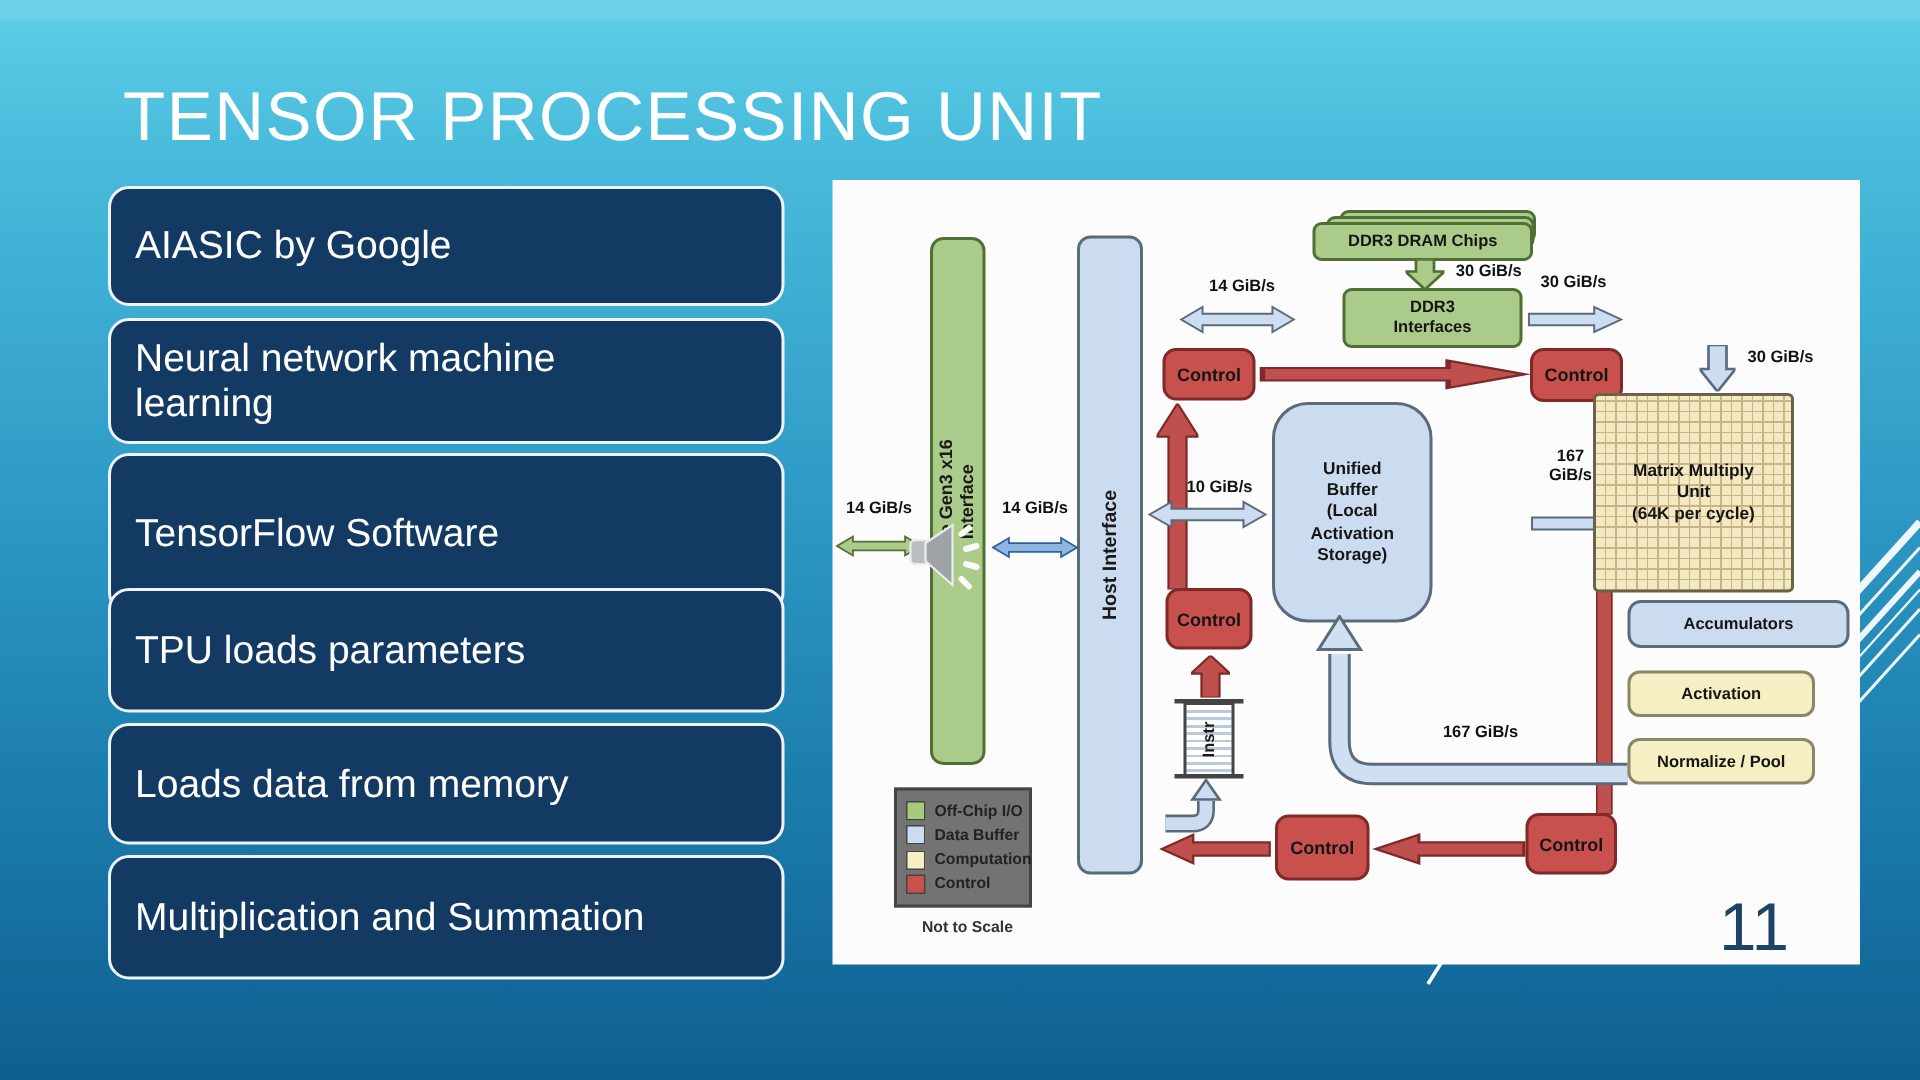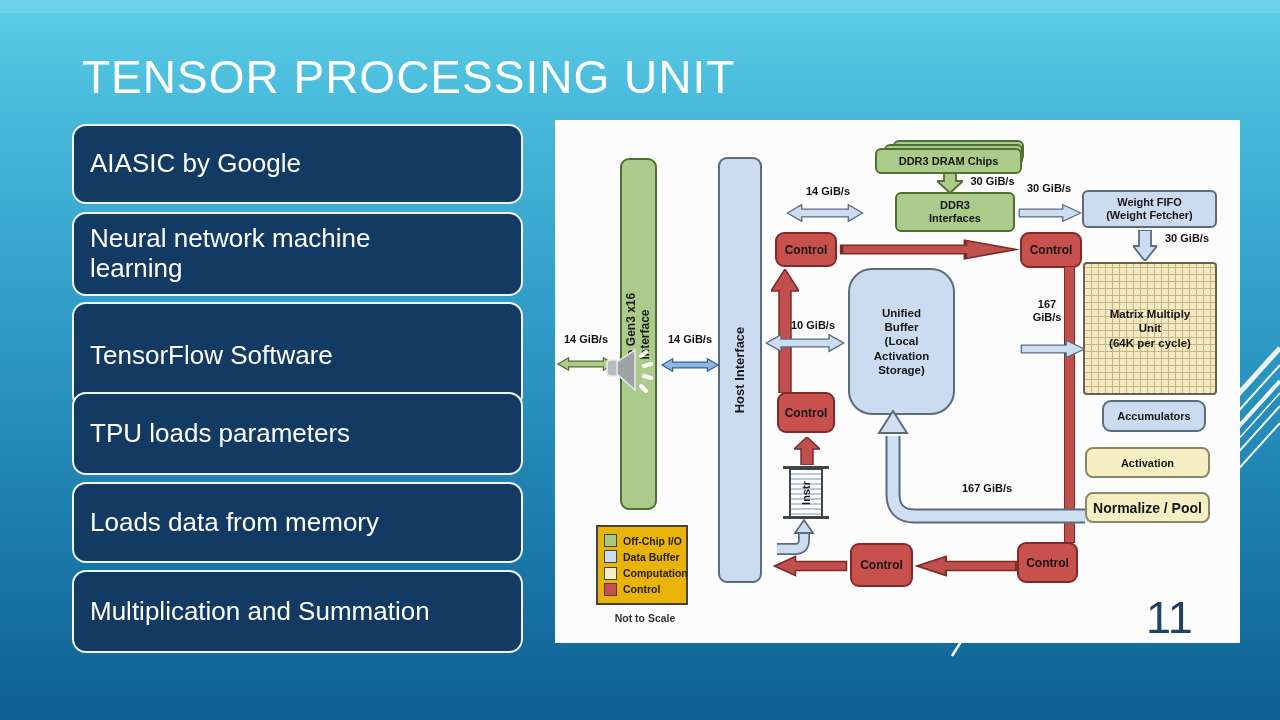--- a/index.html
+++ b/index.html
@@ -24,21 +24,21 @@
   .red{background:#c8514e;border:2px solid #7f2a28;border-radius:9px;}
   .dlabel{position:absolute;font-weight:bold;color:#111;white-space:pre-line;text-align:center;font-size:11px;}
   .vtext{position:absolute;display:flex;align-items:center;justify-content:center;
     transform:rotate(-90deg);font-weight:bold;color:#1a1a1a;white-space:pre-line;text-align:center;line-height:1.1;}
   .mmu{background-color:#f3eac3;
     background-image:repeating-linear-gradient(0deg,transparent 0 6px,#c9b483 6px 7px),
                      repeating-linear-gradient(90deg,transparent 0 6px,#c9b483 6px 7px);
     border:2px solid #6b6347;border-radius:4px;}
   .instr{background:repeating-linear-gradient(180deg,#ffffff 0 3px,#b9c9de 3px 5px);
     border:2px solid #444;}
-  .legend{position:absolute;background:#eab308;border:2px solid #444;box-sizing:border-box;
+  .legend{position:absolute;background:#737373;border:2px solid #444;box-sizing:border-box;
     padding:7px 6px;display:flex;flex-direction:column;justify-content:space-between;}
   .lrow{display:flex;align-items:center;gap:6px;}
   .sw{width:13px;height:13px;border:1.5px solid #444;box-sizing:border-box;flex:none;}
   .sw-green{background:#a9c97d;} .sw-blue{background:#cadcf0;} .sw-yellow{background:#f6efc4;} .sw-red{background:#c8514e;}
   .ltext{font-size:10.5px;font-weight:bold;color:#222;white-space:nowrap;}
 </style>
 </head>
 <body>
 
 <div class="slide">
@@ -125,22 +125,20 @@
     <div class="dlabel" style="left:410px;top:55px;width:55px;">30 GiB/s</div>
 
     <div class="box green" style="left:340px;top:72px;width:120px;height:40px;font-size:11px;line-height:1.2;">DDR3
 Interfaces</div>
 
     <div class="dlabel" style="left:465px;top:62px;width:58px;">30 GiB/s</div>
     <svg class="abs" style="left:463px;top:82px;" width="64" height="22" viewBox="0 0 100 30">
       <polygon points="2,9 70,9 70,2 98,15 70,28 70,21 2,21" fill="#cdddf1" stroke="#5a6b7a" stroke-width="2"></polygon>
     </svg>
 
-    <div class="box blue" style="left:527px;top:70px;width:135px;height:38px;font-size:11px;line-height:1.2;">Weight FIFO
-(Weight Fetcher)</div>
 
     <svg class="abs" style="left:578px;top:110px;" width="24" height="31" viewBox="0 0 24 31">
       <polygon points="6,0 18,0 18,16 24,16 12,31 0,16 6,16" fill="#cdddf1" stroke="#5a6b7a" stroke-width="1.8"></polygon>
     </svg>
     <div class="dlabel" style="left:604px;top:112px;width:56px;">30 GiB/s</div>
 
     <div class="box red" style="left:220px;top:112px;width:62px;height:35px;font-size:12px;">Control</div>
     <svg class="abs" style="left:283px;top:119px;" width="182" height="21" viewBox="0 0 100 30" preserveAspectRatio="none">
       <polygon points="2,9 70,9 70,2 98,15 70,28 70,21 2,21" fill="#c0504d" stroke="#7f2a28" stroke-width="2"></polygon>
     </svg>
@@ -161,21 +159,21 @@
 GiB/s</div>
     <svg class="abs" style="left:465px;top:218px;" width="66" height="22" viewBox="0 0 100 30">
       <polygon points="2,9 70,9 70,2 98,15 70,28 70,21 2,21" fill="#cdddf1" stroke="#5a6b7a" stroke-width="2"></polygon>
     </svg>
 
     <div class="dlabel" style="left:231px;top:199px;width:54px;">10 GiB/s</div>
     <svg class="abs" style="left:210px;top:212px;" width="80" height="22" viewBox="0 0 120 34" preserveAspectRatio="none">
       <polygon points="2,17 24,4 24,11 96,11 96,4 118,17 96,30 96,23 24,23 24,30" fill="#cdddf1" stroke="#5a6b7a" stroke-width="2"></polygon>
     </svg>
 
-    <div class="box mmu" style="left:528px;top:142px;width:134px;height:133px;font-size:11.5px;line-height:1.25;">Matrix Multiply
+    <div class="box mmu" style="left:507px;top:142px;width:134px;height:133px;font-size:11.5px;line-height:1.25;">Matrix Multiply
 Unit
 (64K per cycle)</div>
 
     <div class="box red" style="left:222px;top:272px;width:58px;height:41px;font-size:12px;">Control</div>
     <svg class="abs" style="left:239px;top:317px;" width="26" height="28" viewBox="0 0 26 28">
       <polygon points="13,0 26,12 19,12 19,28 7,28 7,12 0,12" fill="#c0504d" stroke="#7f2a28" stroke-width="1.5"></polygon>
     </svg>
     <div class="abs" style="left:228px;top:346px;width:46px;height:3px;background:#444;"></div>
     <div class="box instr" style="left:234px;top:348px;width:34px;height:50px;border-radius:0;"></div>
     <div class="abs" style="left:228px;top:396px;width:46px;height:3px;background:#444;"></div>
@@ -196,23 +194,23 @@
     </svg>
     <div class="box red" style="left:462px;top:422px;width:61px;height:41px;font-size:12px;">Control</div>
 
     <svg class="abs" style="left:318px;top:290px;" width="215" height="120" viewBox="0 0 215 120">
       <path d="M212,106 L42,106 Q20,106 20,84 L20,26" fill="none" stroke="#5a6b7a" stroke-width="15"></path>
       <path d="M212,106 L42,106 Q20,106 20,84 L20,26" fill="none" stroke="#cfe0f2" stroke-width="11"></path>
       <polygon points="20,1 34,23 6,23" fill="#cfe0f2" stroke="#5a6b7a" stroke-width="2"></polygon>
     </svg>
     <div class="dlabel" style="left:400px;top:362px;width:64px;">167 GiB/s</div>
 
-    <div class="box blue" style="left:530px;top:280px;width:104px;height:32px;border-radius:9px;font-size:11px;margin-left:17px;">Accumulators</div>
+    <div class="box blue" style="left:530px;top:280px;width:148px;height:32px;border-radius:9px;font-size:11px;">Accumulators</div>
     <div class="box yellow" style="left:530px;top:327px;width:125px;height:31px;font-size:11px;">Activation</div>
-    <div class="box yellow" style="left:530px;top:372px;width:125px;height:31px;font-size:14px;">Normalize / Pool</div>
+    <div class="box yellow" style="left:530px;top:372px;width:125px;height:31px;font-size:11px;">Normalize / Pool</div>
 
     <div class="legend" style="left:41px;top:405px;width:92px;height:80px;">
       <div class="lrow">
           <span class="sw sw-green"></span>
           <span class="ltext">Off-Chip I/O</span>
         </div>
       <div class="lrow">
           <span class="sw sw-blue"></span>
           <span class="ltext">Data Buffer</span>
         </div>

